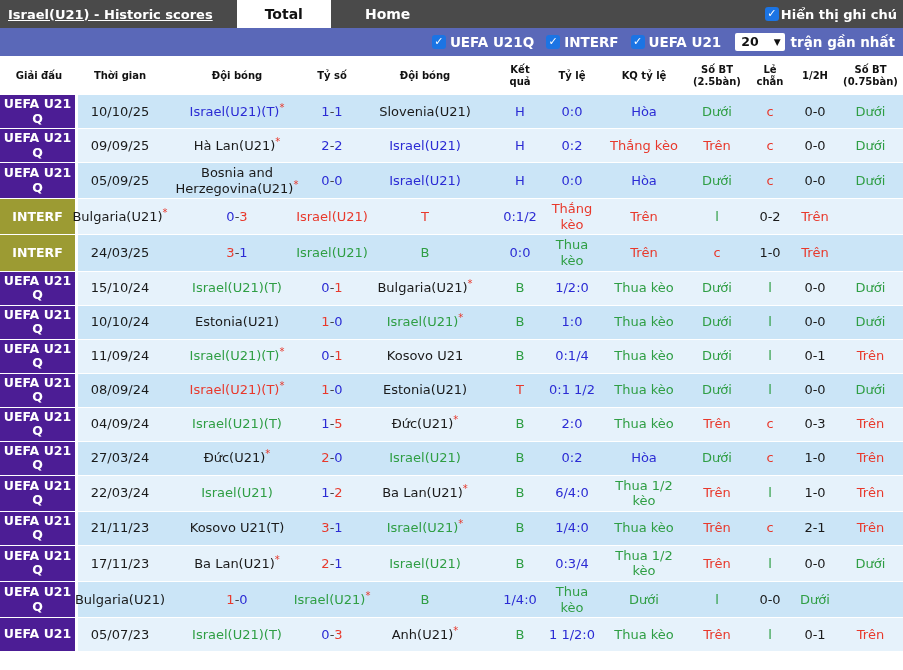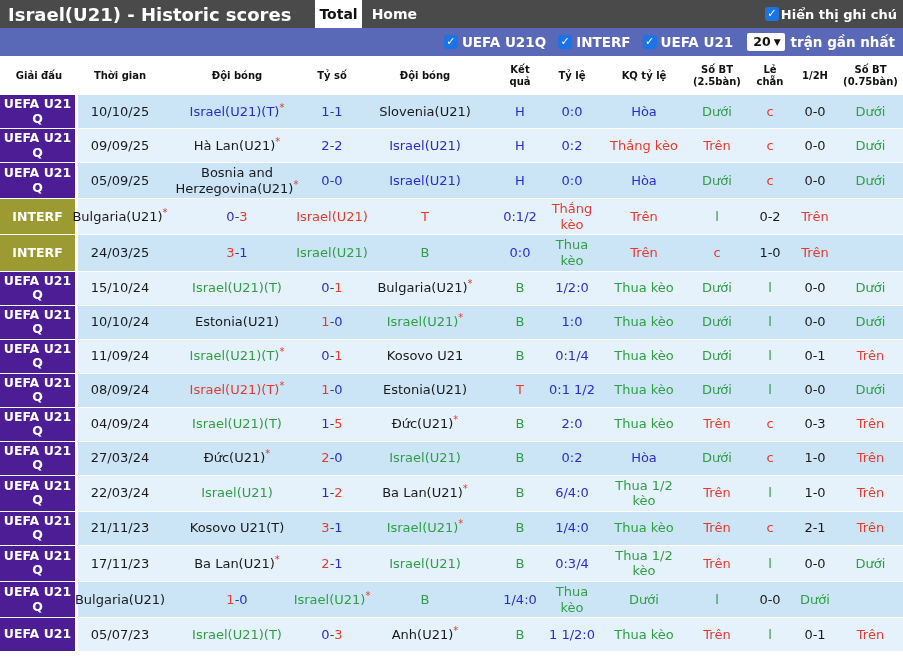--- a/index.html
+++ b/index.html
@@ -1,36 +1,36 @@
 <!DOCTYPE html>
 <html><head>
 <meta charset="utf-8">
 <style>
   * { margin:0; padding:0; box-sizing:border-box; }
   body { font-family:"DejaVu Sans","Liberation Sans",sans-serif; background:#fff; }
   .app { width:903px; height:670px; overflow:hidden; background:#fff; }
 
   
   .topbar { height:28px; background:#4a4a4a; display:flex; align-items:center; color:#fff; }
-  .title { font-weight:bold; font-size:18px; padding:0 10px 0 8px; }
-  .tab { height:28px; display:flex; align-items:center; padding:0 4px; font-weight:bold; font-size:14px; cursor:pointer; }
+  .title { font-weight:bold; font-size:13px; padding:0 10px 0 8px;text-decoration:underline; }
+  .tab { height:28px; display:flex; align-items:center; padding:0 28px; font-weight:bold; font-size:14px; cursor:pointer; }
   .tab.active { background:#fff; color:#111; margin-left:14px; }
   .tab.inactive { color:#fff; margin-left:6px; }
   .note-toggle { margin-left:auto; display:flex; align-items:center; padding-right:6px; font-weight:bold; font-size:13px; gap:2px; }
 
   
   .cb { display:inline-block; width:14px; height:14px; background:#1b74e4; border-radius:3px; color:#fff;
         font-size:11px; line-height:14px; text-align:center; font-weight:bold; }
 
   
   .filterbar { height:28px; background:#5a68b8; display:flex; align-items:center; justify-content:flex-end;
                color:#fff; font-weight:bold; font-size:13.5px; padding-right:8px; gap:6px; }
   .filter-item { display:flex; align-items:center; gap:4px; margin-left:6px; }
   .select { background:#fff; color:#111; font-size:12.5px; font-weight:bold; border-radius:2px;
-            padding:1px 4px 2px 6px; margin-left:8px; display:inline-flex; align-items:center; gap:3px; cursor:pointer; }
+            padding:1px 4px 2px 6px; margin-left:8px; display:inline-flex; align-items:center; gap:15px; cursor:pointer; }
   .select .caret { font-size:9px; }
 
   
   .grid { display:grid; grid-template-columns:78px 84px 150px 40px 146px 44px 60px 84px 62px 44px 46px 65px; }
   .thead { background:#fff; min-height:39px; align-items:center; }
   .thead .hcell { font-weight:bold; font-size:10px; color:#111; text-align:center; line-height:1.15; padding:3px 1px; }
 
   .row { align-items:stretch; border-bottom:1px solid #fff; min-height:34px; font-size:13px; }
   .row-odd  { background:#cbe5f7; }
   .row-even { background:#e6f2fb; }

